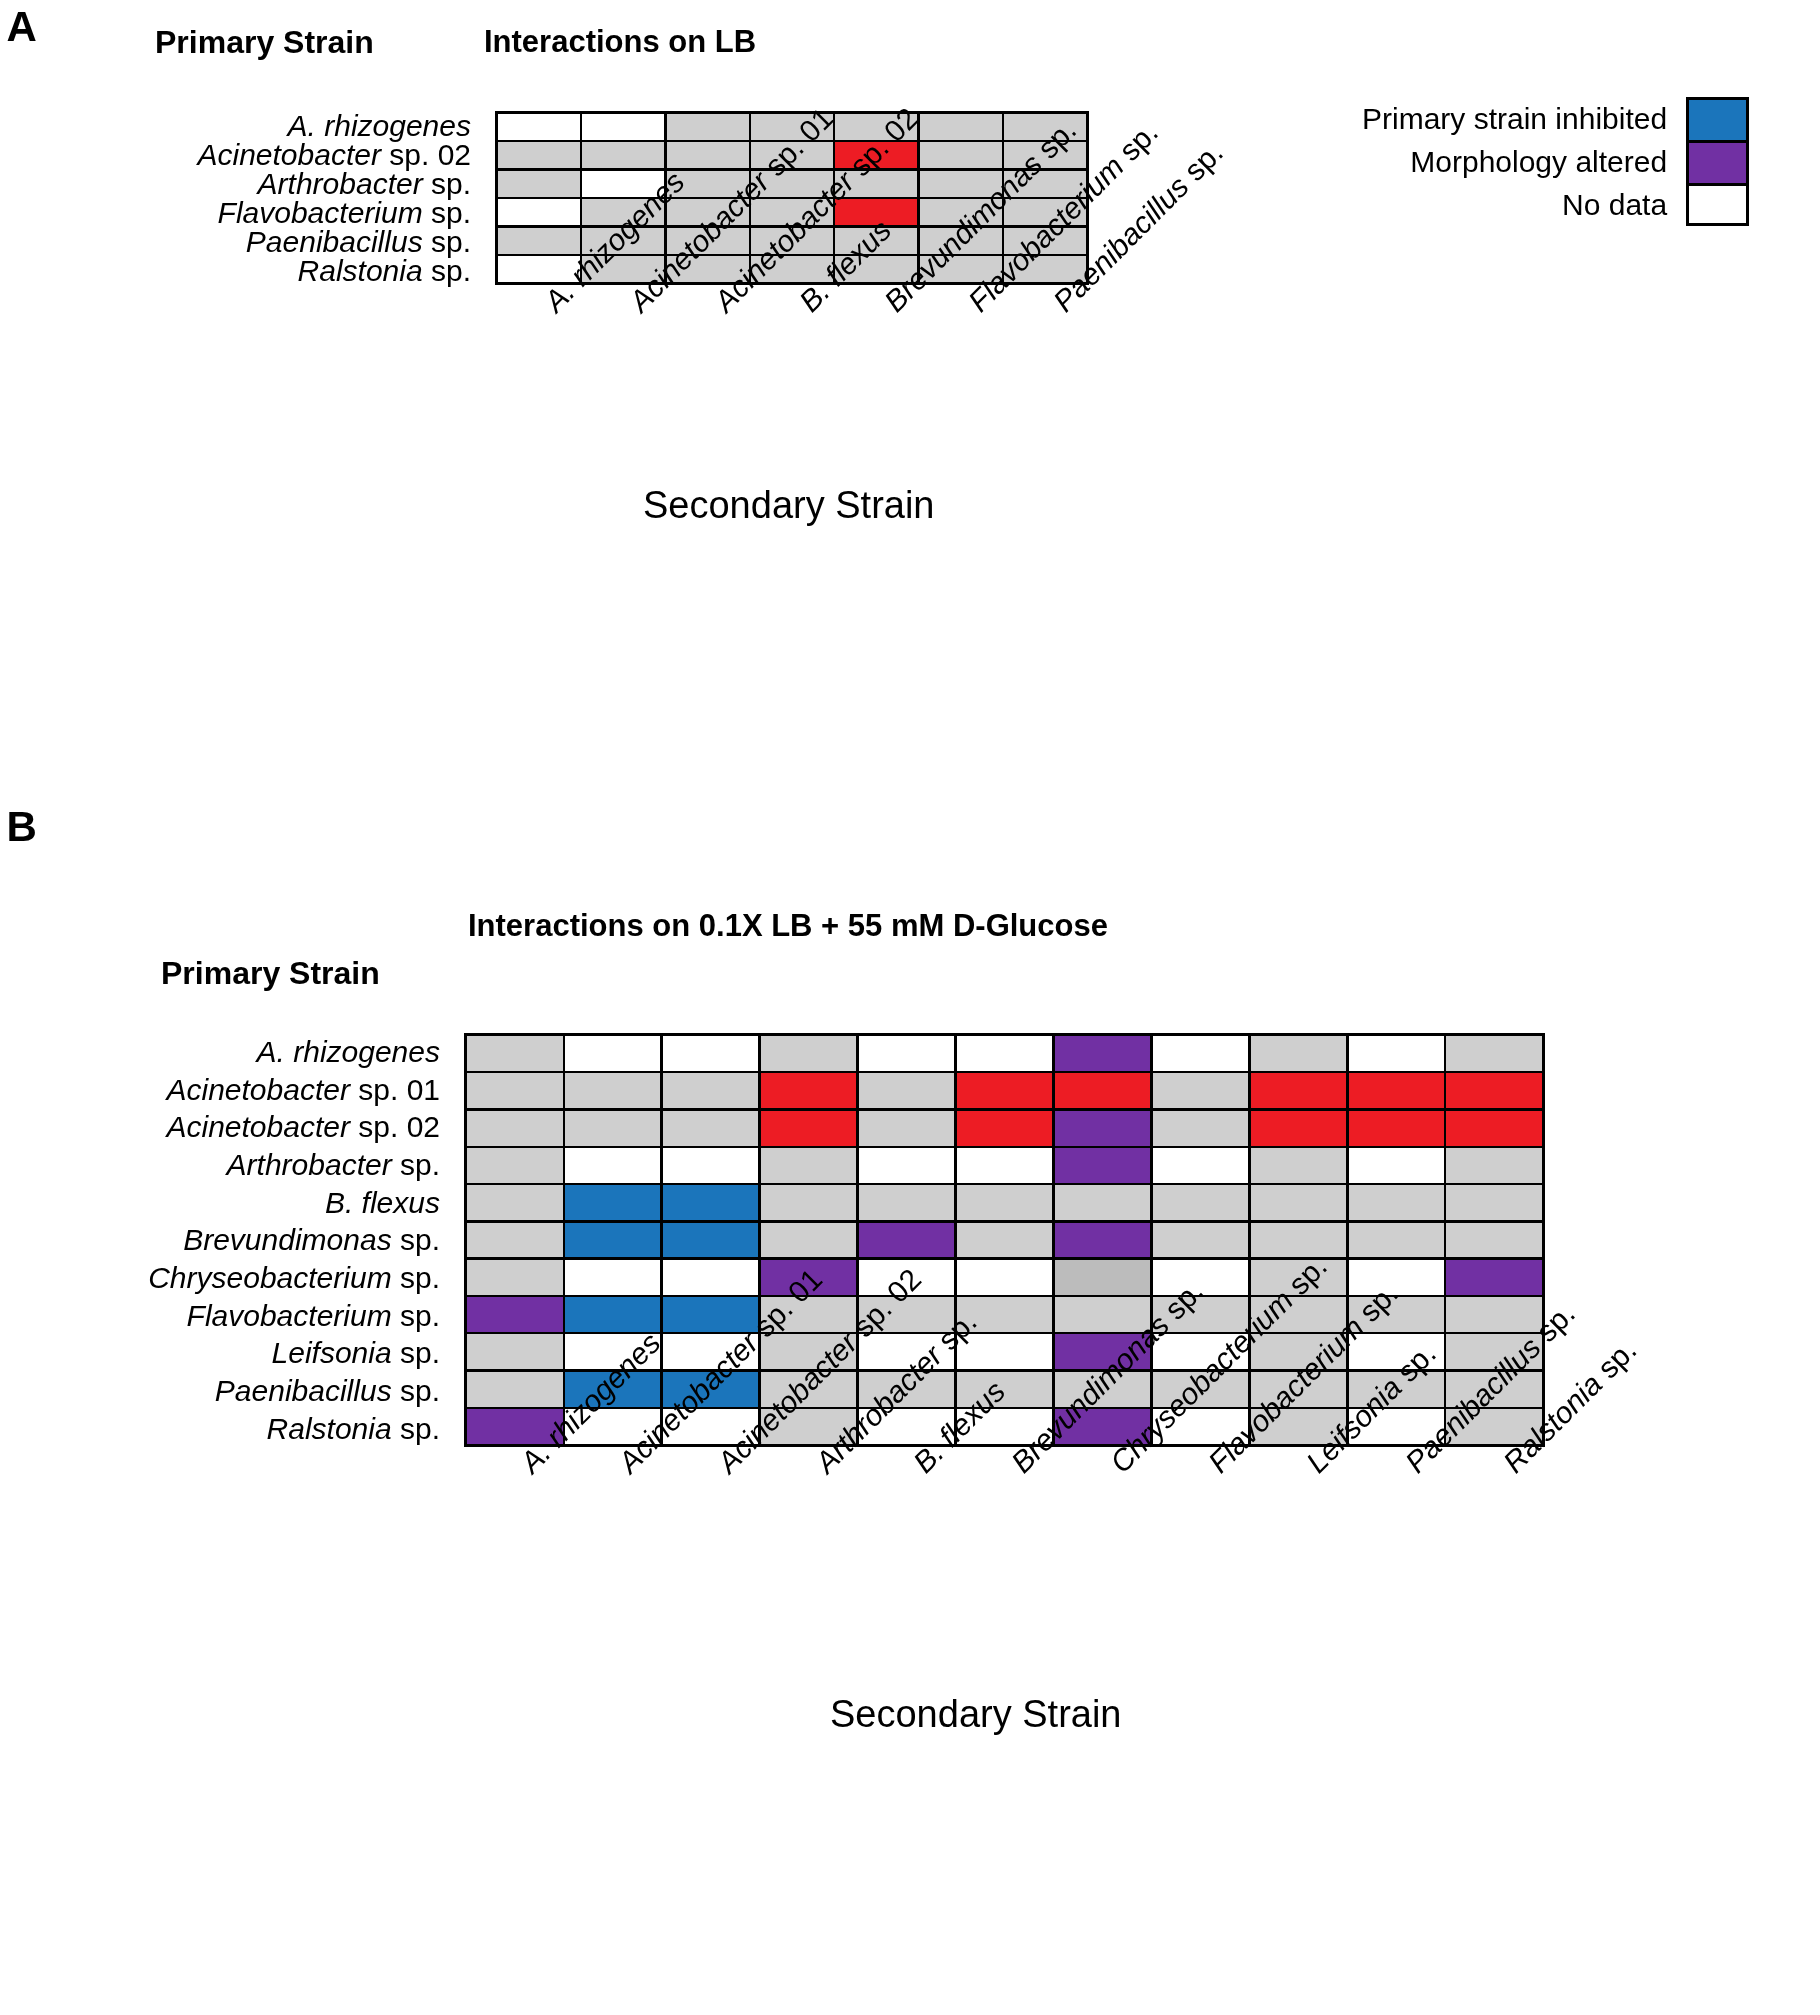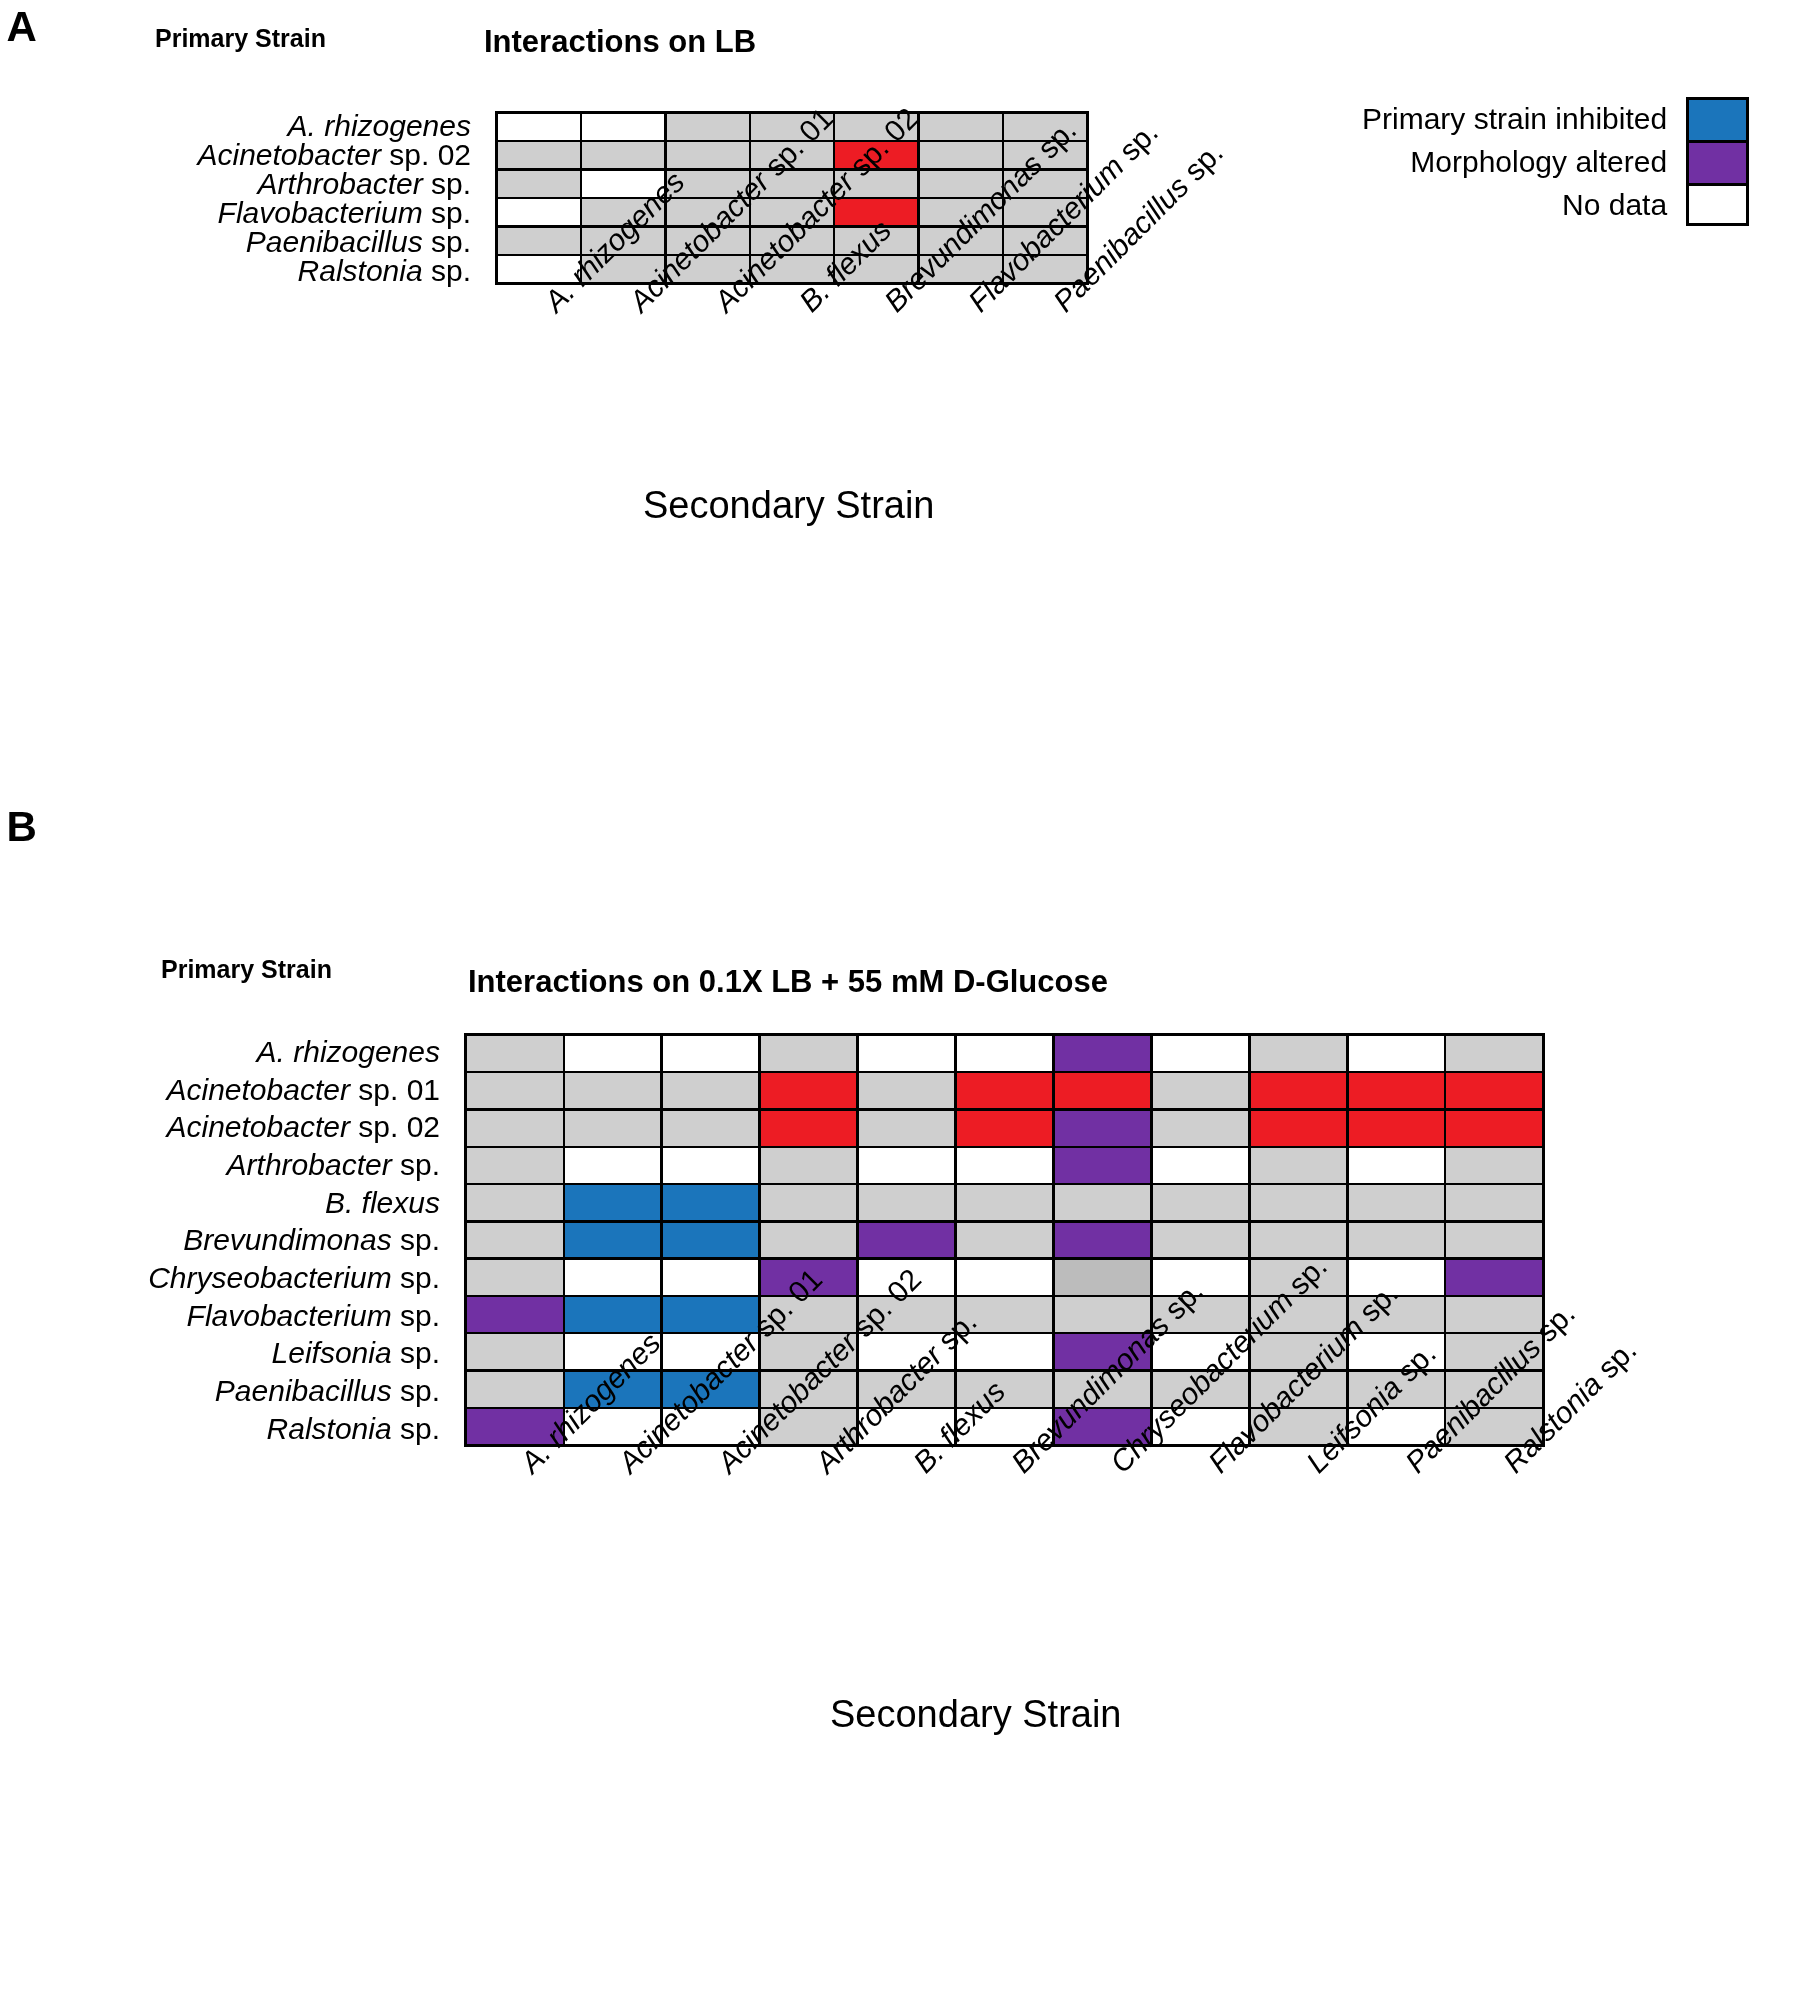--- a/index.html
+++ b/index.html
@@ -25,21 +25,21 @@
   
   .hm-title {
     position: absolute;
     font-weight: bold;
     font-size: 31px;
     white-space: nowrap;
   }
   .primary-label {
     position: absolute;
     font-weight: bold;
-    font-size: 25px;
+    font-size: 32px;
     white-space: nowrap;
   }
   .secondary-label {
     position: absolute;
     font-weight: normal;
     font-size: 38px;
     white-space: nowrap;
   }
   .rowlabels { position: absolute; }
   .rowlabel {
@@ -187,21 +187,21 @@
     <div class="legend-row">
       <div class="legend-text">No data</div>
       <div class="legend-swatch" style="background: rgb(255, 255, 255);"></div>
     </div>
   </div>
 
 <div class="panel-letter" id="panel-b-letter">B</div>
 
 <div class="primary-label" style="left:161px; top:955px;">Primary Strain</div>
 
-<div class="hm-title" style="left:468px; top:964px; width:1064px;">Interactions on 0.1X LB + 55 mM D-Glucose</div>
+<div class="hm-title" style="left:468px; top:908px; width:1064px;">Interactions on 0.1X LB + 55 mM D-Glucose</div>
 
 <div class="rowlabels" id="b-rowlabels" style="left:0px; top:1033px; width:453px; height:414px;">
     <div class="rowlabel" style="top: 19px; right: 13px;"><i>A. rhizogenes</i></div>
     <div class="rowlabel" style="top: 57px; right: 13px;"><i>Acinetobacter</i> sp. 01</div>
     <div class="rowlabel" style="top: 94px; right: 13px;"><i>Acinetobacter</i> sp. 02</div>
     <div class="rowlabel" style="top: 132px; right: 13px;"><i>Arthrobacter</i> sp.</div>
     <div class="rowlabel" style="top: 170px; right: 13px;"><i>B. flexus</i></div>
     <div class="rowlabel" style="top: 207px; right: 13px;"><i>Brevundimonas</i> sp.</div>
     <div class="rowlabel" style="top: 245px; right: 13px;"><i>Chryseobacterium</i> sp.</div>
     <div class="rowlabel" style="top: 283px; right: 13px;"><i>Flavobacterium</i> sp.</div>

